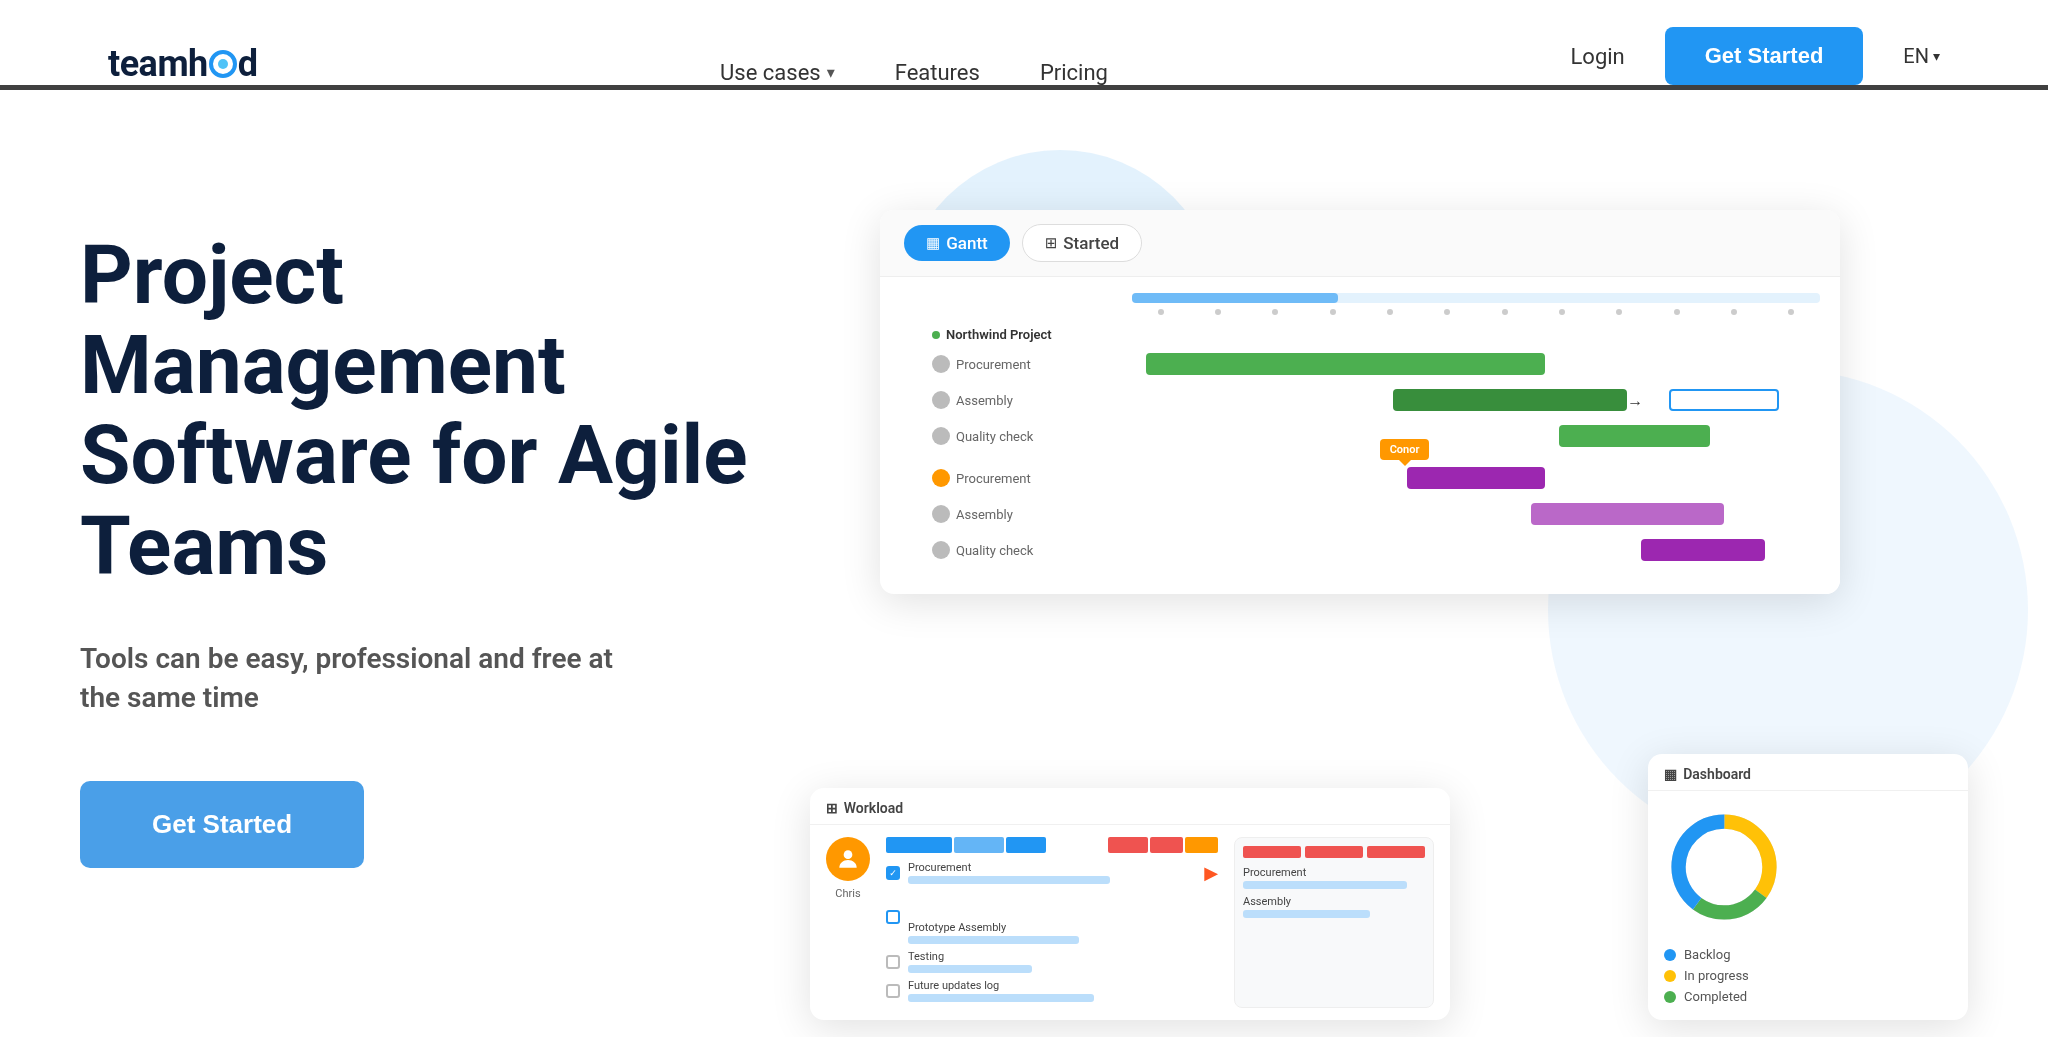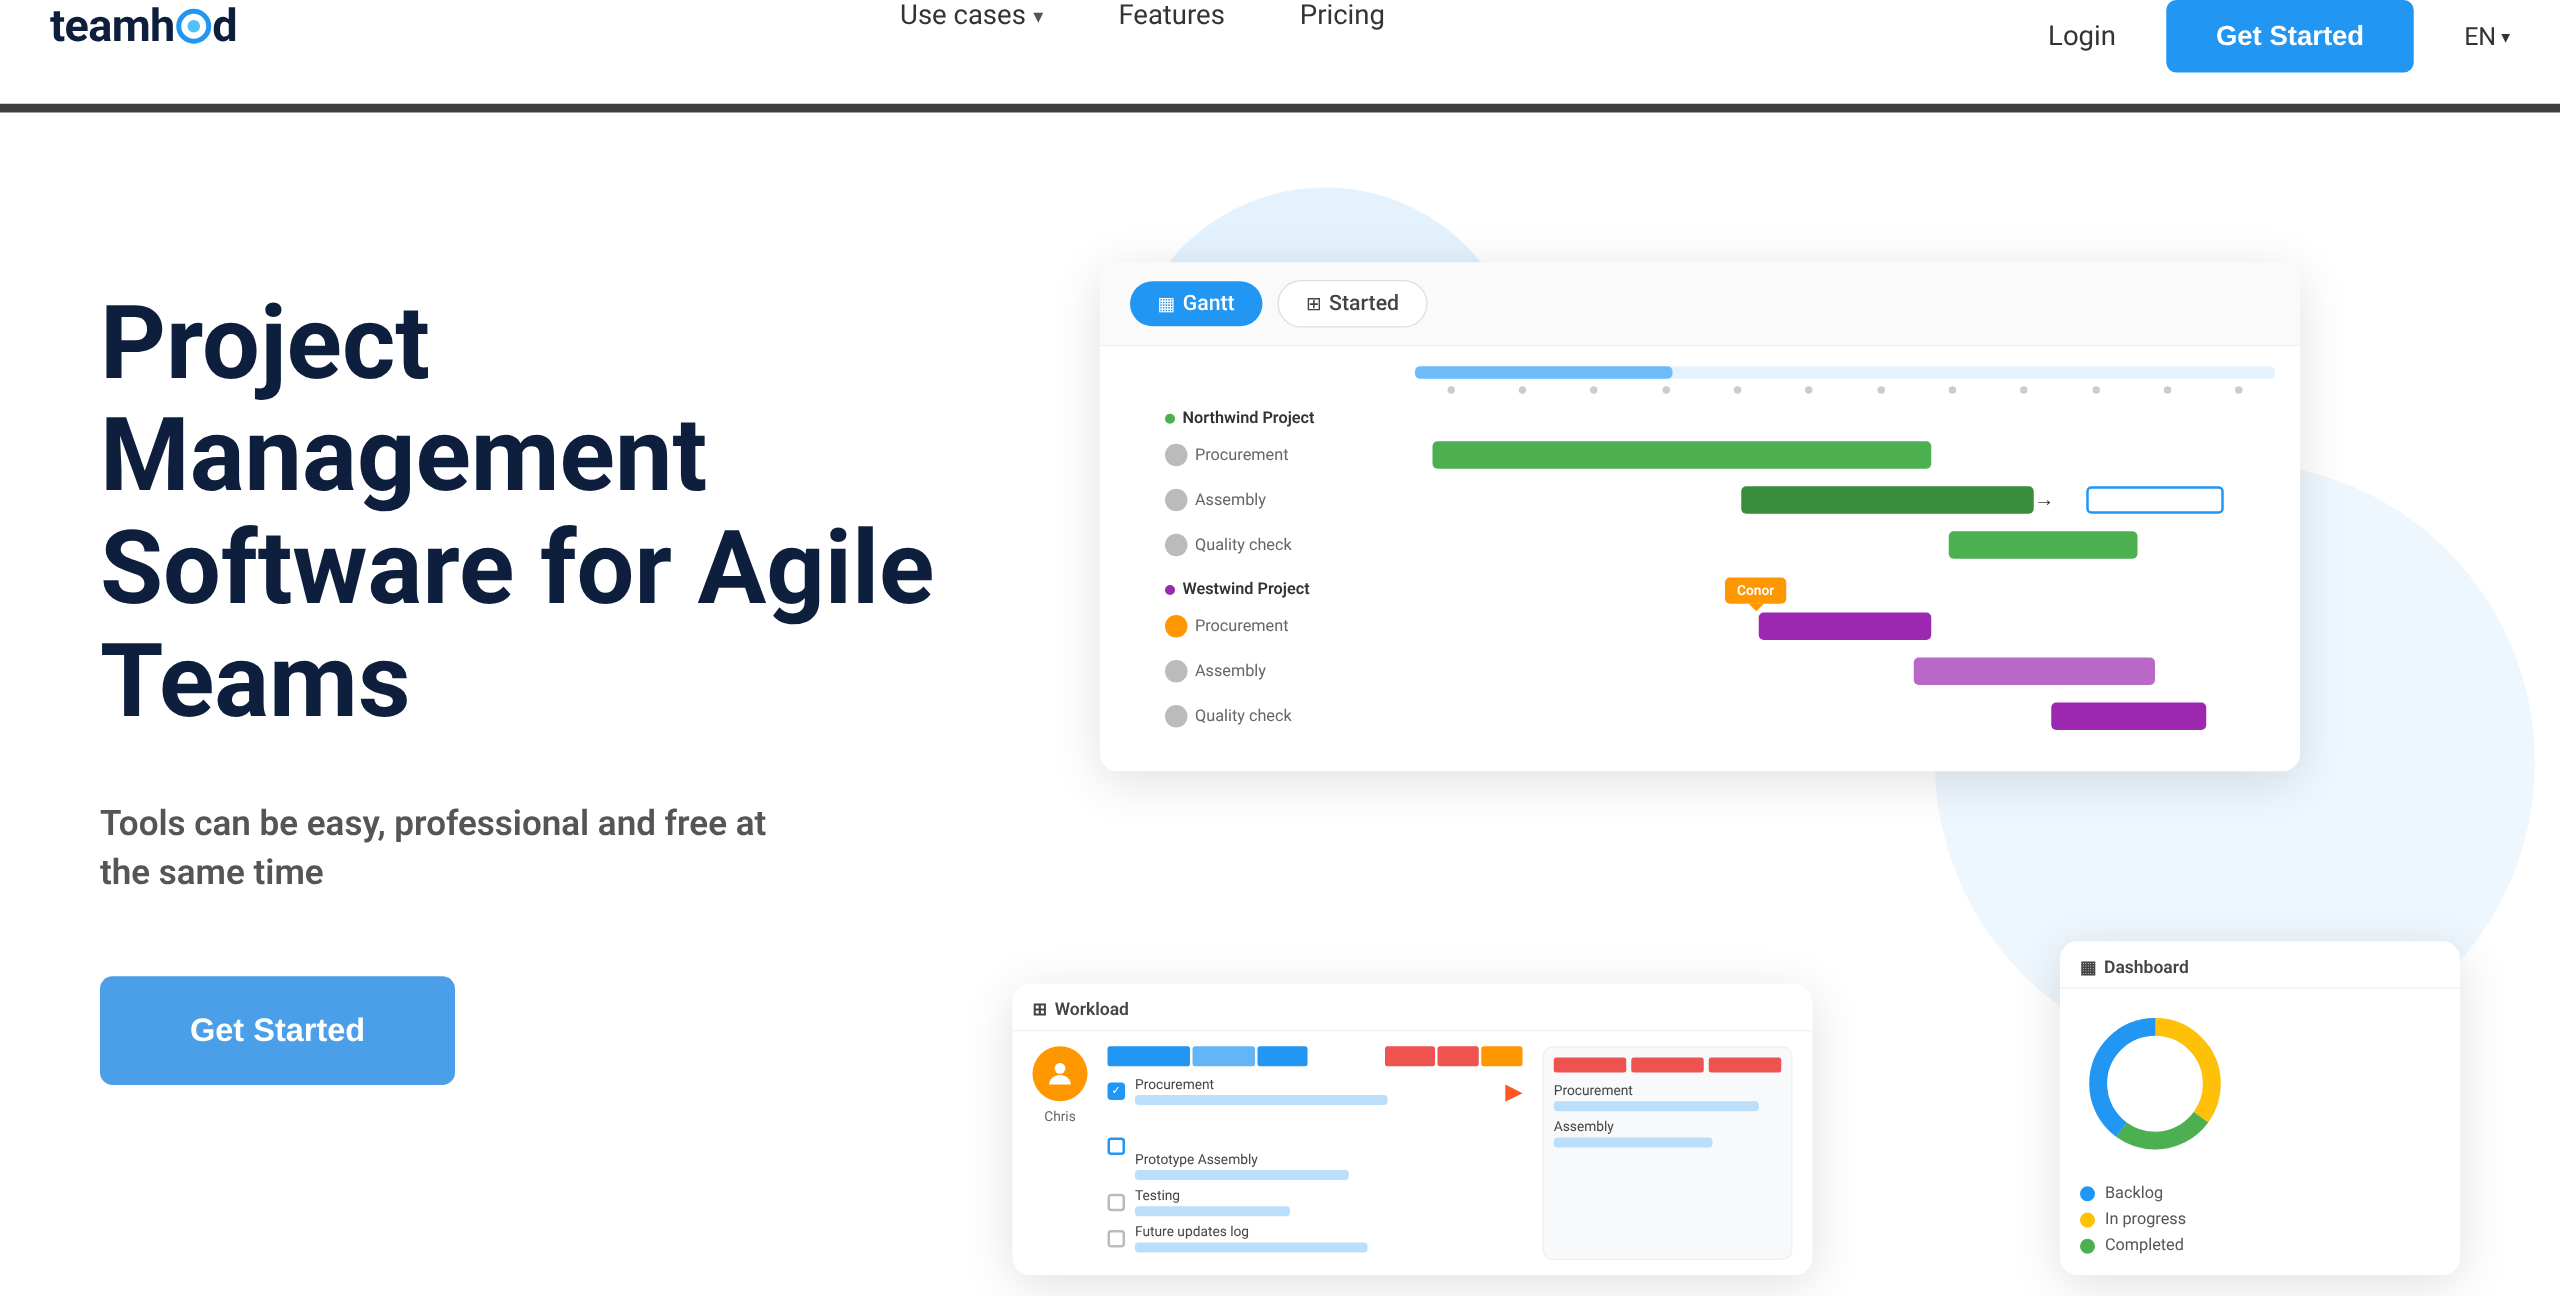--- a/index.html
+++ b/index.html
@@ -7,26 +7,26 @@
       font-family: -apple-system, BlinkMacSystemFont, 'Segoe UI', Roboto, sans-serif;
       background: #ffffff;
       overflow-x: hidden;
       width: 2048px;
       min-height: 1037px;
     }
 
     
     .navbar {
       display: flex;
-      align-items: flex-start;
+      align-items: flex-end;
       justify-content: space-between;
-      padding: 0 40px;
+      padding: 0 108px;
       height: 90px;
       background: #ffffff;
-      border-bottom: 7px solid #404040;
+      border-bottom: 5px solid #404040;
     }
     .logo {
       display: flex;
       align-items: center;
       gap: 0;
     }
     .logo-text {
       font-size: 36px;
       font-weight: 700;
       color: #0d1f3c;
@@ -539,24 +539,20 @@
               <div class="row-avatar"></div>
               <span>Quality check</span>
             </div>
             <div class="gantt-bar-area">
               <div class="gantt-bar bar-green" style="left:62%;width:22%;top:0;"></div>
             </div>
           </div>
         </div>
 
         <div class="project-group">
-          <div class="project-group-label">
-            <span class="project-dot purple"></span>
-            <span>Westwind Project</span>
-          </div>
 
           <div class="gantt-row">
             <div class="gantt-row-label">
               <div class="row-avatar orange"></div>
               <span>Procurement</span>
             </div>
             <div class="gantt-bar-area">
               <div class="gantt-bar bar-purple" style="left:40%;width:20%;top:0;"></div>
 
               <div class="tooltip-bubble" style="left:36%;top:-28px;">Conor</div>

